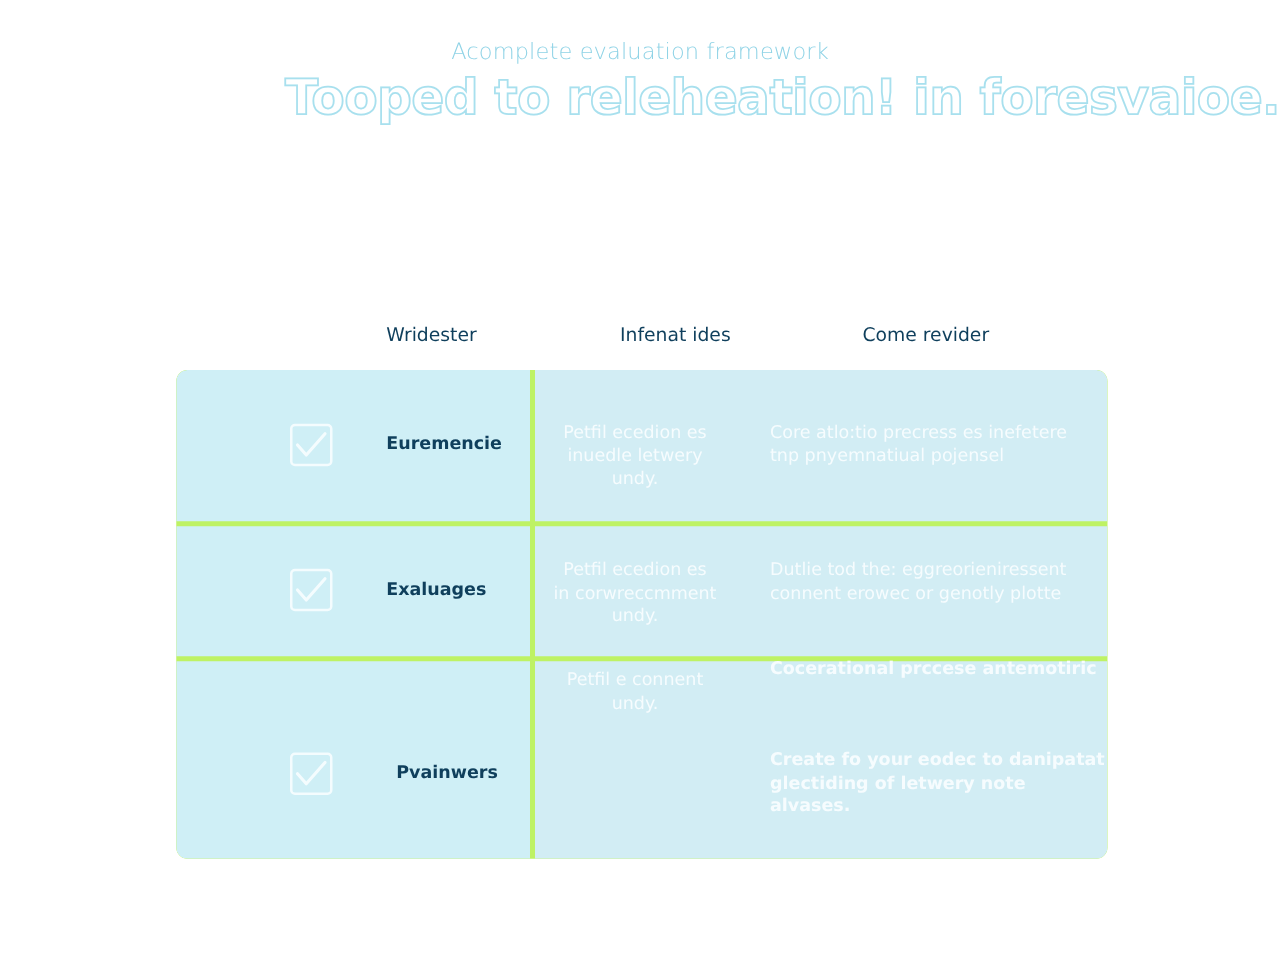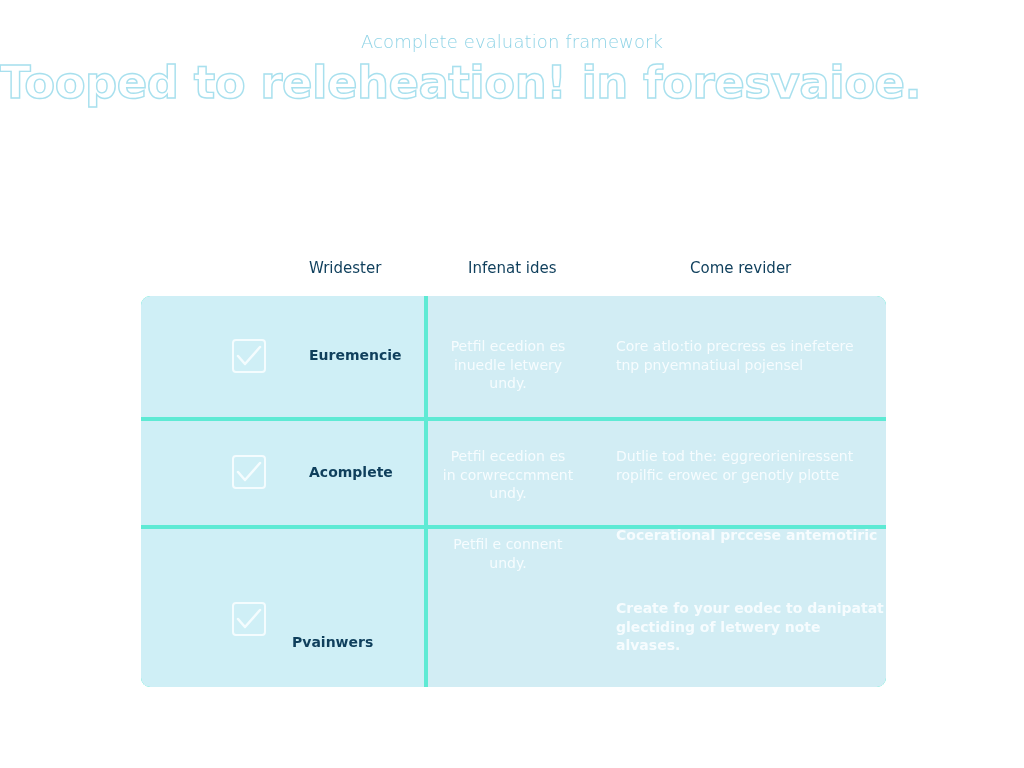--- a/index.html
+++ b/index.html
@@ -10,42 +10,42 @@
     }
     .page { position: relative; width: 820px; height: 768px; }
 
     .eyebrow {
       position: absolute; left: 0; top: 31px; width: 1024px;
       text-align: center; font-size: 18px; color: #8fd3e6;
       font-weight: 300; letter-spacing: 0.1px;
     }
     .headline {
       position: absolute; left: 0; top: 56px; width: 1024px;
-      text-align: left; font-size: 45px; font-weight: bold;
+      text-align: right; font-size: 39px; font-weight: bold;
       color: #ffffff;
       -webkit-text-stroke: 1.4px #a8e0ee;
       letter-spacing: -0.5px; white-space: nowrap;
     }
 
     .col-headers {
       position: absolute; top: 259px; left: 0; width: 1024px; height: 24px;
     }
     .col-header {
       position: absolute; top: 0; font-size: 15px; color: #0f3f5c;
       white-space: nowrap;
       text-align: right;
     }
     .ch-1 { left: 309px; }
-    .ch-2 { left: 468px; }
+    .ch-2 { left: 496px; }
     .ch-3 { left: 690px; }
 
     .table {
       position: absolute; left: 141px; top: 296px; width: 745px; height: 391px;
       border-radius: 9px; overflow: hidden;
-      background: #5eead4;
+      background: #bef264;
     }
     .row { position: absolute; left: 0; width: 745px; }
     .row-1 { top: 0; height: 121px; }
     .row-2 { top: 125px; height: 104px; }
     .row-3 { top: 233px; height: 158px; }
 
     .cell-left {
       position: absolute; left: 0; top: 0; bottom: 0; width: 283px;
       background: #cfeff6;
     }
@@ -116,43 +116,43 @@
       </div>
     </div>
 
     <div class="row row-2">
       <div class="cell-left">
         <div class="checkbox" style="left:91px; top:34px;">
           <svg width="26" height="26" viewBox="0 0 26 26">
               <path d="M2 13 L9 21 L24 4" fill="none" stroke="#f4fcfe" stroke-width="2.5" stroke-linecap="round" stroke-linejoin="round"></path>
             </svg>
         </div>
-        <div class="feature-label" style="left:168px; top:43px;">Acomplete</div>
+        <div class="feature-label" style="left:168px; top:43px;">Exaluages</div>
       </div>
       <div class="cell-right">
         <div class="desc-mid" style="left:0px; top:26px;">
           <div>Petfil ecedion es</div>
           <div>in corwreccmment</div>
           <div>undy.</div>
         </div>
         <div class="desc-right" style="left:188px; top:26px;">
           <div>Dutlie tod the: eggreorieniressent</div>
-          <div>ropilfic erowec or genotly plotte</div>
+          <div>connent erowec or genotly plotte</div>
         </div>
       </div>
     </div>
 
     <div class="row row-3">
       <div class="cell-left">
         <div class="checkbox" style="left:91px; top:73px;">
           <svg width="26" height="26" viewBox="0 0 26 26">
               <path d="M2 13 L9 21 L24 4" fill="none" stroke="#f4fcfe" stroke-width="2.5" stroke-linecap="round" stroke-linejoin="round"></path>
             </svg>
         </div>
-        <div class="feature-label" style="left:151px; top:81px;margin-top:24px;">Pvainwers</div>
+        <div class="feature-label" style="left:176px; top:81px;">Pvainwers</div>
       </div>
       <div class="cell-right">
         <div class="desc-mid" style="left:0px; top:6px;">
           <div>Petfil e connent</div>
           <div>undy.</div>
         </div>
         <div class="desc-right" style="left:188px; top:-3px;font-weight:bold;">
           <div>Cocerational prccese antemotiric</div>
         </div>
         <div class="desc-right" style="left:188px; top:70px;font-weight:bold;">

